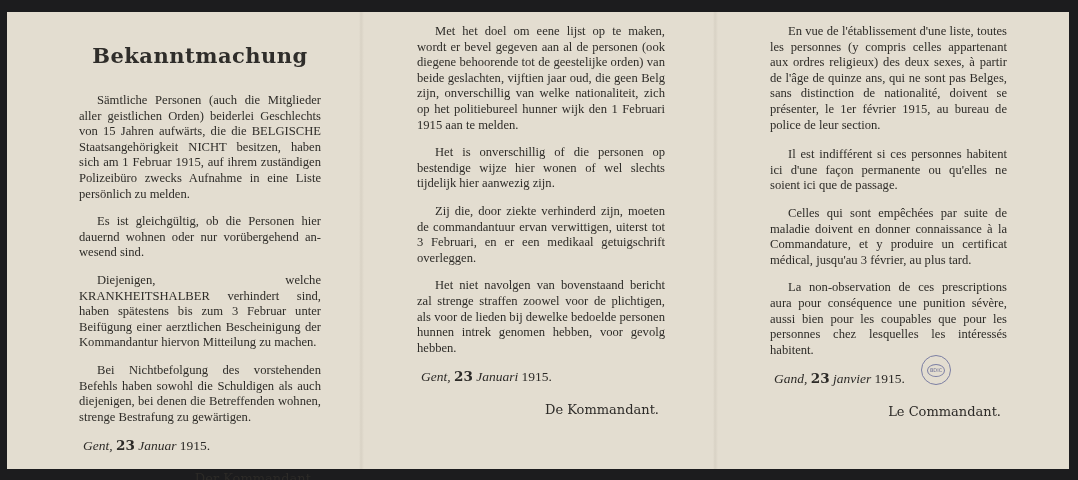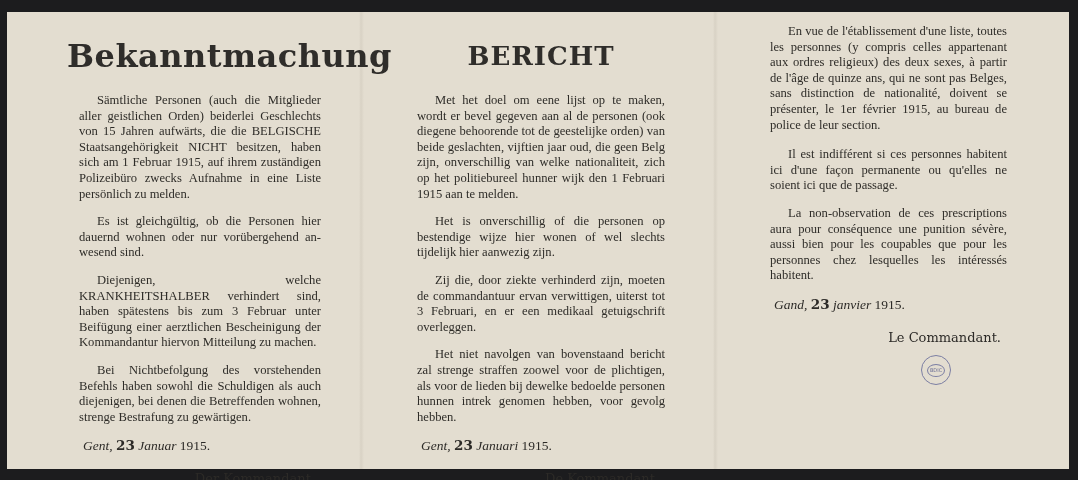--- a/index.html
+++ b/index.html
@@ -11,21 +11,21 @@
     position:absolute; left:7px; top:12px; width:1062px; height:457px;
     background:#e3ddd0;
     background-image: linear-gradient(90deg, rgba(0,0,0,0) 0, rgba(0,0,0,0) 352px, rgba(120,110,95,0.10) 354px, rgba(0,0,0,0) 357px, rgba(0,0,0,0) 706px, rgba(120,110,95,0.10) 708px, rgba(0,0,0,0) 711px);
   }
   .col { position:absolute; top:0; color:#2c2a27; }
   .col.de { left:60px; width:266px; }
   .col.nl { left:398px; width:272px; }
   .col.fr { left:751px; width:261px; }
   .title {
     text-align:center; font-family:"DejaVu Serif", serif; font-weight:bold;
-    font-size:32px; letter-spacing:0.5px; margin-top:29px; height:40px; line-height:30px; color:#2f2d2a;
+    font-size:21px; letter-spacing:0.5px; margin-top:29px; height:40px; line-height:30px; color:#2f2d2a;
   }
   .nl .title, .fr .title { font-size:26px; letter-spacing:1px; }
   .para {
     font-family:"Liberation Serif", serif; font-size:12.6px; line-height:15.6px;
     text-align:justify; text-indent:18px; margin:12px; hyphens:manual; color:#2e2c28;
   }
   .para.spaced { margin-top:14px; }
   .date {
     font-style:italic; font-size:13.5px; margin-top:10px; padding-left:16px; color:#2c2a27;
   }
@@ -57,37 +57,37 @@
     <div class="date">
       <span>Gent,</span>
       <b>23</b>
       <span>Januar</span>
       <span class="yr">1915.</span>
     </div>
     <div class="sign">Der Kommandant.</div>
   </div>
 
   <div class="col nl">
-    <div class="title">BERICHT</div>
     <p class="para">Met het doel om eene lijst op te maken, wordt er bevel gegeven aan al de personen (ook die­gene behoorende tot de geestelijke orden) van beide geslachten, vijftien jaar oud, die geen Belg zijn, onverschillig van welke nationaliteit, zich op het politiebureel hunner wijk den 1 Februari 1915 aan te melden.</p>
     <p class="para">Het is onverschillig of die personen op besten­dige wijze hier wonen of wel slechts tijdelijk hier aanwezig zijn.</p>
     <p class="para">Zij die, door ziekte verhinderd zijn, moeten de commandantuur ervan verwittigen, uiterst tot 3 Februari, en er een medikaal getuigschrift overleggen.</p>
     <p class="para">Het niet navolgen van bovenstaand be­richt zal strenge straffen zoowel voor de plichti­gen, als voor de lieden bij dewelke bedoelde per­sonen hunnen intrek genomen hebben, voor gevolg hebben.</p>
     <div class="date">
       <span>Gent,</span>
       <b>23</b>
       <span>Januari</span>
       <span class="yr">1915.</span>
     </div>
     <div class="sign">De Kommandant.</div>
   </div>
 
   <div class="col fr">
     <p class="para">En vue de l'établissement d'une liste, toutes les personnes (y compris celles appartenant aux ordres religieux) des deux sexes, à partir de l'âge de quinze ans, qui ne sont pas Belges, sans distinc­tion de nationalité, doivent se présenter, le 1er février 1915, au bureau de police de leur section.</p>
     <p class="para spaced">Il est indifférent si ces personnes habitent ici d'une façon permanente ou qu'elles ne soient ici que de passage.</p>
+    <p class="para">Celles qui sont empêchées par suite de maladie doivent en donner connaissance à la Commanda­ture, et y produire un certificat médical, jusqu'au 3 février, au plus tard.</p>
     <p class="para">La non-observation de ces prescriptions aura pour conséquence une punition sévère, aussi bien pour les coupables que pour les personnes chez lesquelles les intéressés habitent.</p>
     <div class="date" style="">
       <span>Gand,</span>
       <b>23</b>
       <span>janvier</span>
       <span class="yr">1915.</span>
     </div>
     <div class="sign">Le Commandant.</div>
   </div>
 

